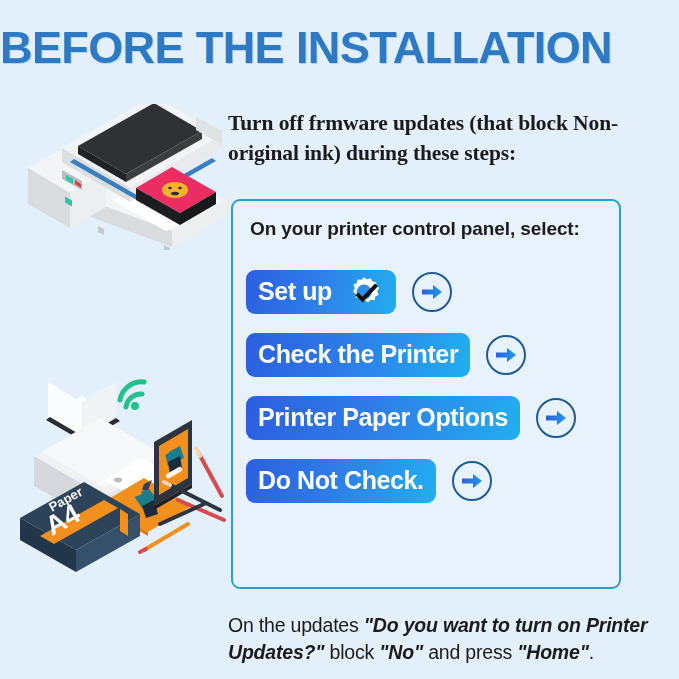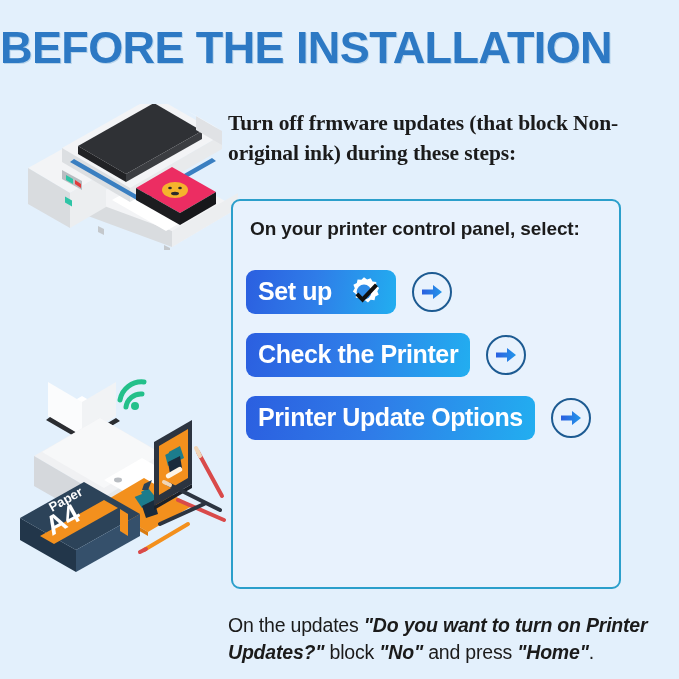--- a/index.html
+++ b/index.html
@@ -348,34 +348,50 @@
                   <stop offset="100%" stop-color="#2296ea"></stop>
               </linearGradient>
             </defs>
             <path d="M2 9.5 h11 V5 l9 7 -9 7 v-4.5 H2 z" fill="url(#ag3)"></path>
           </svg>
         </div>
       </div>
 
       <div class="step-row">
         <div class="pill">
-          <span class="pill-label">Printer Update Options</span>
+          <span class="pill-label">Printer Paper Options</span>
         </div>
         <div class="arrow-circle">
           <svg width="24" height="24" viewBox="0 0 24 24" xmlns="http://www.w3.org/2000/svg">
             <defs>
               <linearGradient id="ag4" x1="0" y1="0" x2="1" y2="0">
                 <stop offset="0%" stop-color="#2b5fe0"></stop>
                   <stop offset="100%" stop-color="#2296ea"></stop>
               </linearGradient>
             </defs>
             <path d="M2 9.5 h11 V5 l9 7 -9 7 v-4.5 H2 z" fill="url(#ag4)"></path>
           </svg>
         </div>
       </div>
 
+      <div class="step-row">
+        <div class="pill">
+          <span class="pill-label">Do Not Check.</span>
+        </div>
+        <div class="arrow-circle">
+          <svg width="24" height="24" viewBox="0 0 24 24" xmlns="http://www.w3.org/2000/svg">
+            <defs>
+              <linearGradient id="ag5" x1="0" y1="0" x2="1" y2="0">
+                <stop offset="0%" stop-color="#2b5fe0"></stop>
+                  <stop offset="100%" stop-color="#2296ea"></stop>
+              </linearGradient>
+            </defs>
+            <path d="M2 9.5 h11 V5 l9 7 -9 7 v-4.5 H2 z" fill="url(#ag5)"></path>
+          </svg>
+        </div>
+      </div>
 
     </div>
   </div>
 
   <div class="footnote"><span>On the updates </span><b>"Do you want to turn on Printer Updates?"</b><span> block </span><b>"No"</b><span> and press </span><b>"Home"</b><span>.</span></div>
 
 </div>
 
 </body></html>

